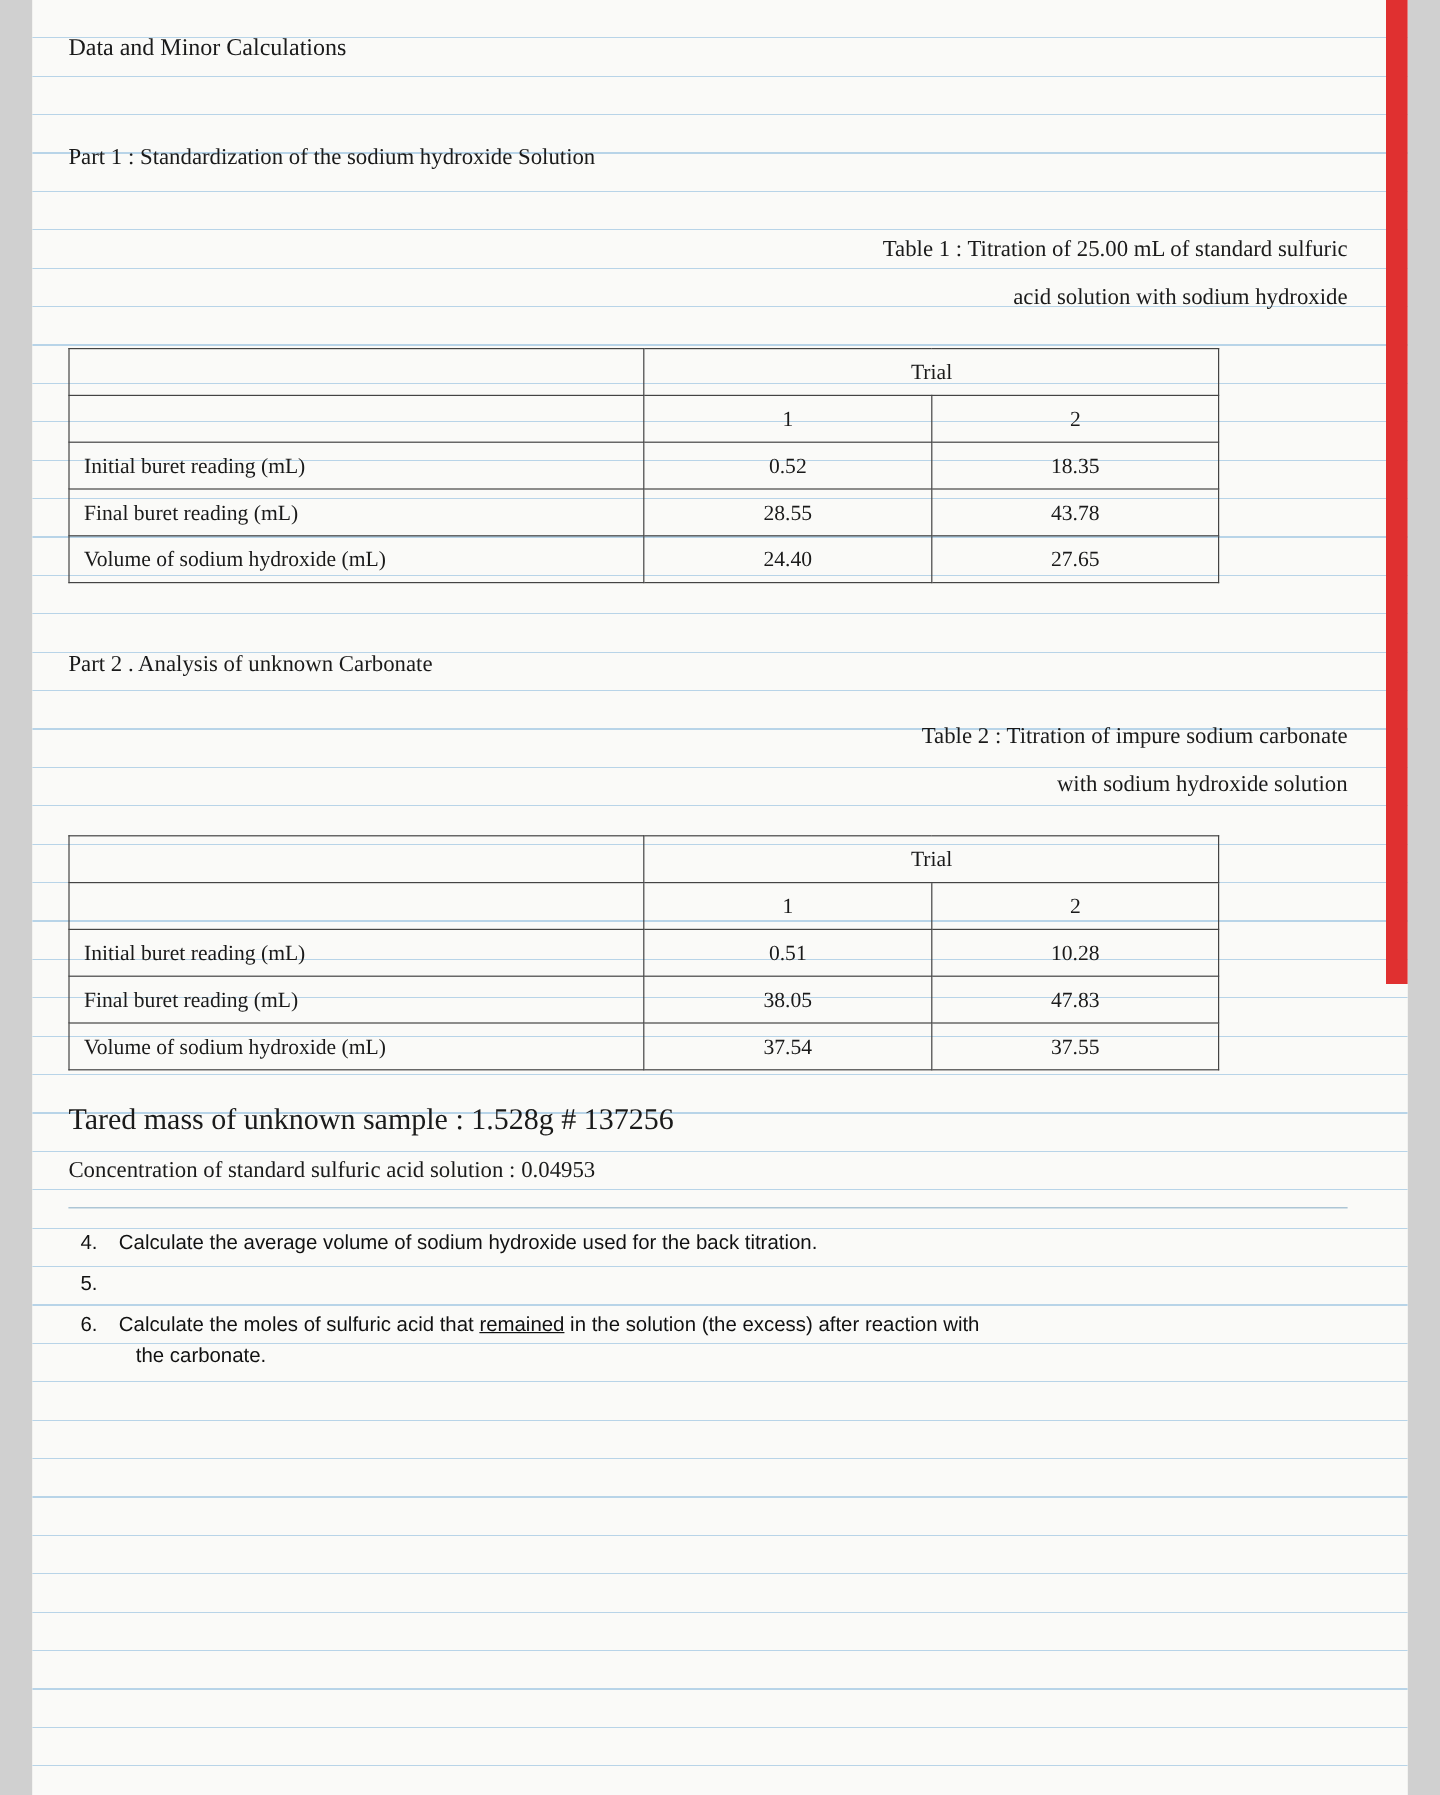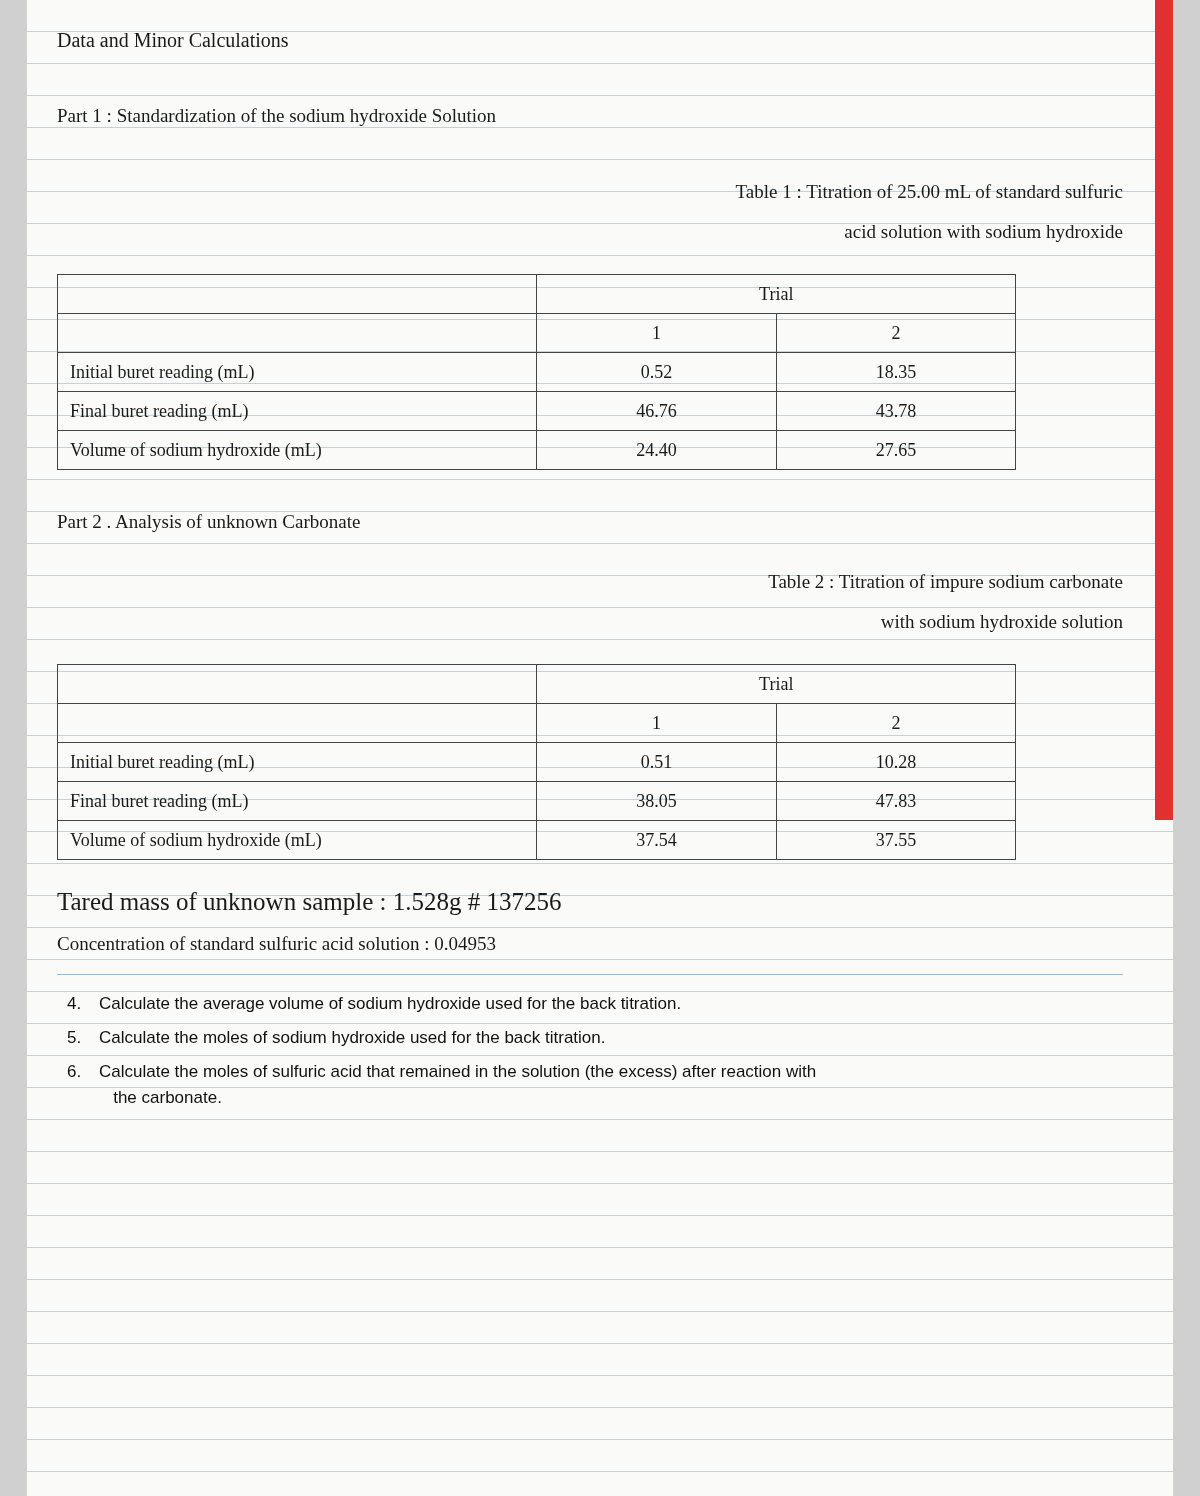--- a/index.html
+++ b/index.html
@@ -54,21 +54,21 @@
     }
 
     .section-title {
       font-size: 20px;
       margin-bottom: 4px;
       margin-top: 8px;
     }
 
     .part-title {
       font-size: 19px;
-      margin-top: 8px;
+      margin-top: 24px;
       margin-bottom: 4px;
     }
 
     .table-label {
       font-size: 19px;
       margin-top: 8px;
       margin-bottom: 2px;
       line-height: 32px;
       text-align: right;
     }
@@ -117,20 +117,21 @@
       margin-bottom: 8px;
       line-height: 26px;
     }
 
     .numbered-list .list-item .num {
       min-width: 32px;
       font-weight: normal;
     }
 
     .list-item .underlined {
+      text-decoration: underline;
     }
 
     .tared-line {
       font-size: 25px;
       margin-top: 6px;
       margin-bottom: 6px;
       line-height: 32px;
     }
 
     .conc-line {
@@ -178,21 +179,21 @@
         <td class="col-val">1</td>
         <td class="col-val">2</td>
       </tr>
       <tr>
         <td class="col-label">Initial buret reading (mL)</td>
         <td class="col-val">0.52</td>
         <td class="col-val">18.35</td>
       </tr>
       <tr>
         <td class="col-label">Final buret reading (mL)</td>
-        <td class="col-val">46.76</td>
+        <td class="col-val">28.55</td>
         <td class="col-val">43.78</td>
       </tr>
       <tr>
         <td class="col-label">Volume of sodium hydroxide (mL)</td>
         <td class="col-val">24.40</td>
         <td class="col-val">27.65</td>
       </tr>
     </tbody>
       </table>
 
@@ -250,21 +251,20 @@
 
     <div class="numbered-list">
 
       <div class="list-item">
         <span class="num">4.</span>
         <span>Calculate the average volume of sodium hydroxide used for the back titration.</span>
       </div>
 
       <div class="list-item">
         <span class="num">5.</span>
-        <span>Calculate the moles of sodium hydroxide used for the back titration.</span>
       </div>
 
       <div class="list-item">
         <span class="num">6.</span>
         <span>
           Calculate the moles of sulfuric acid that <span class="underlined">remained</span> in the solution (the excess) after reaction with
           <br>&nbsp;&nbsp;&nbsp;the carbonate.
         </span>
       </div>
 

